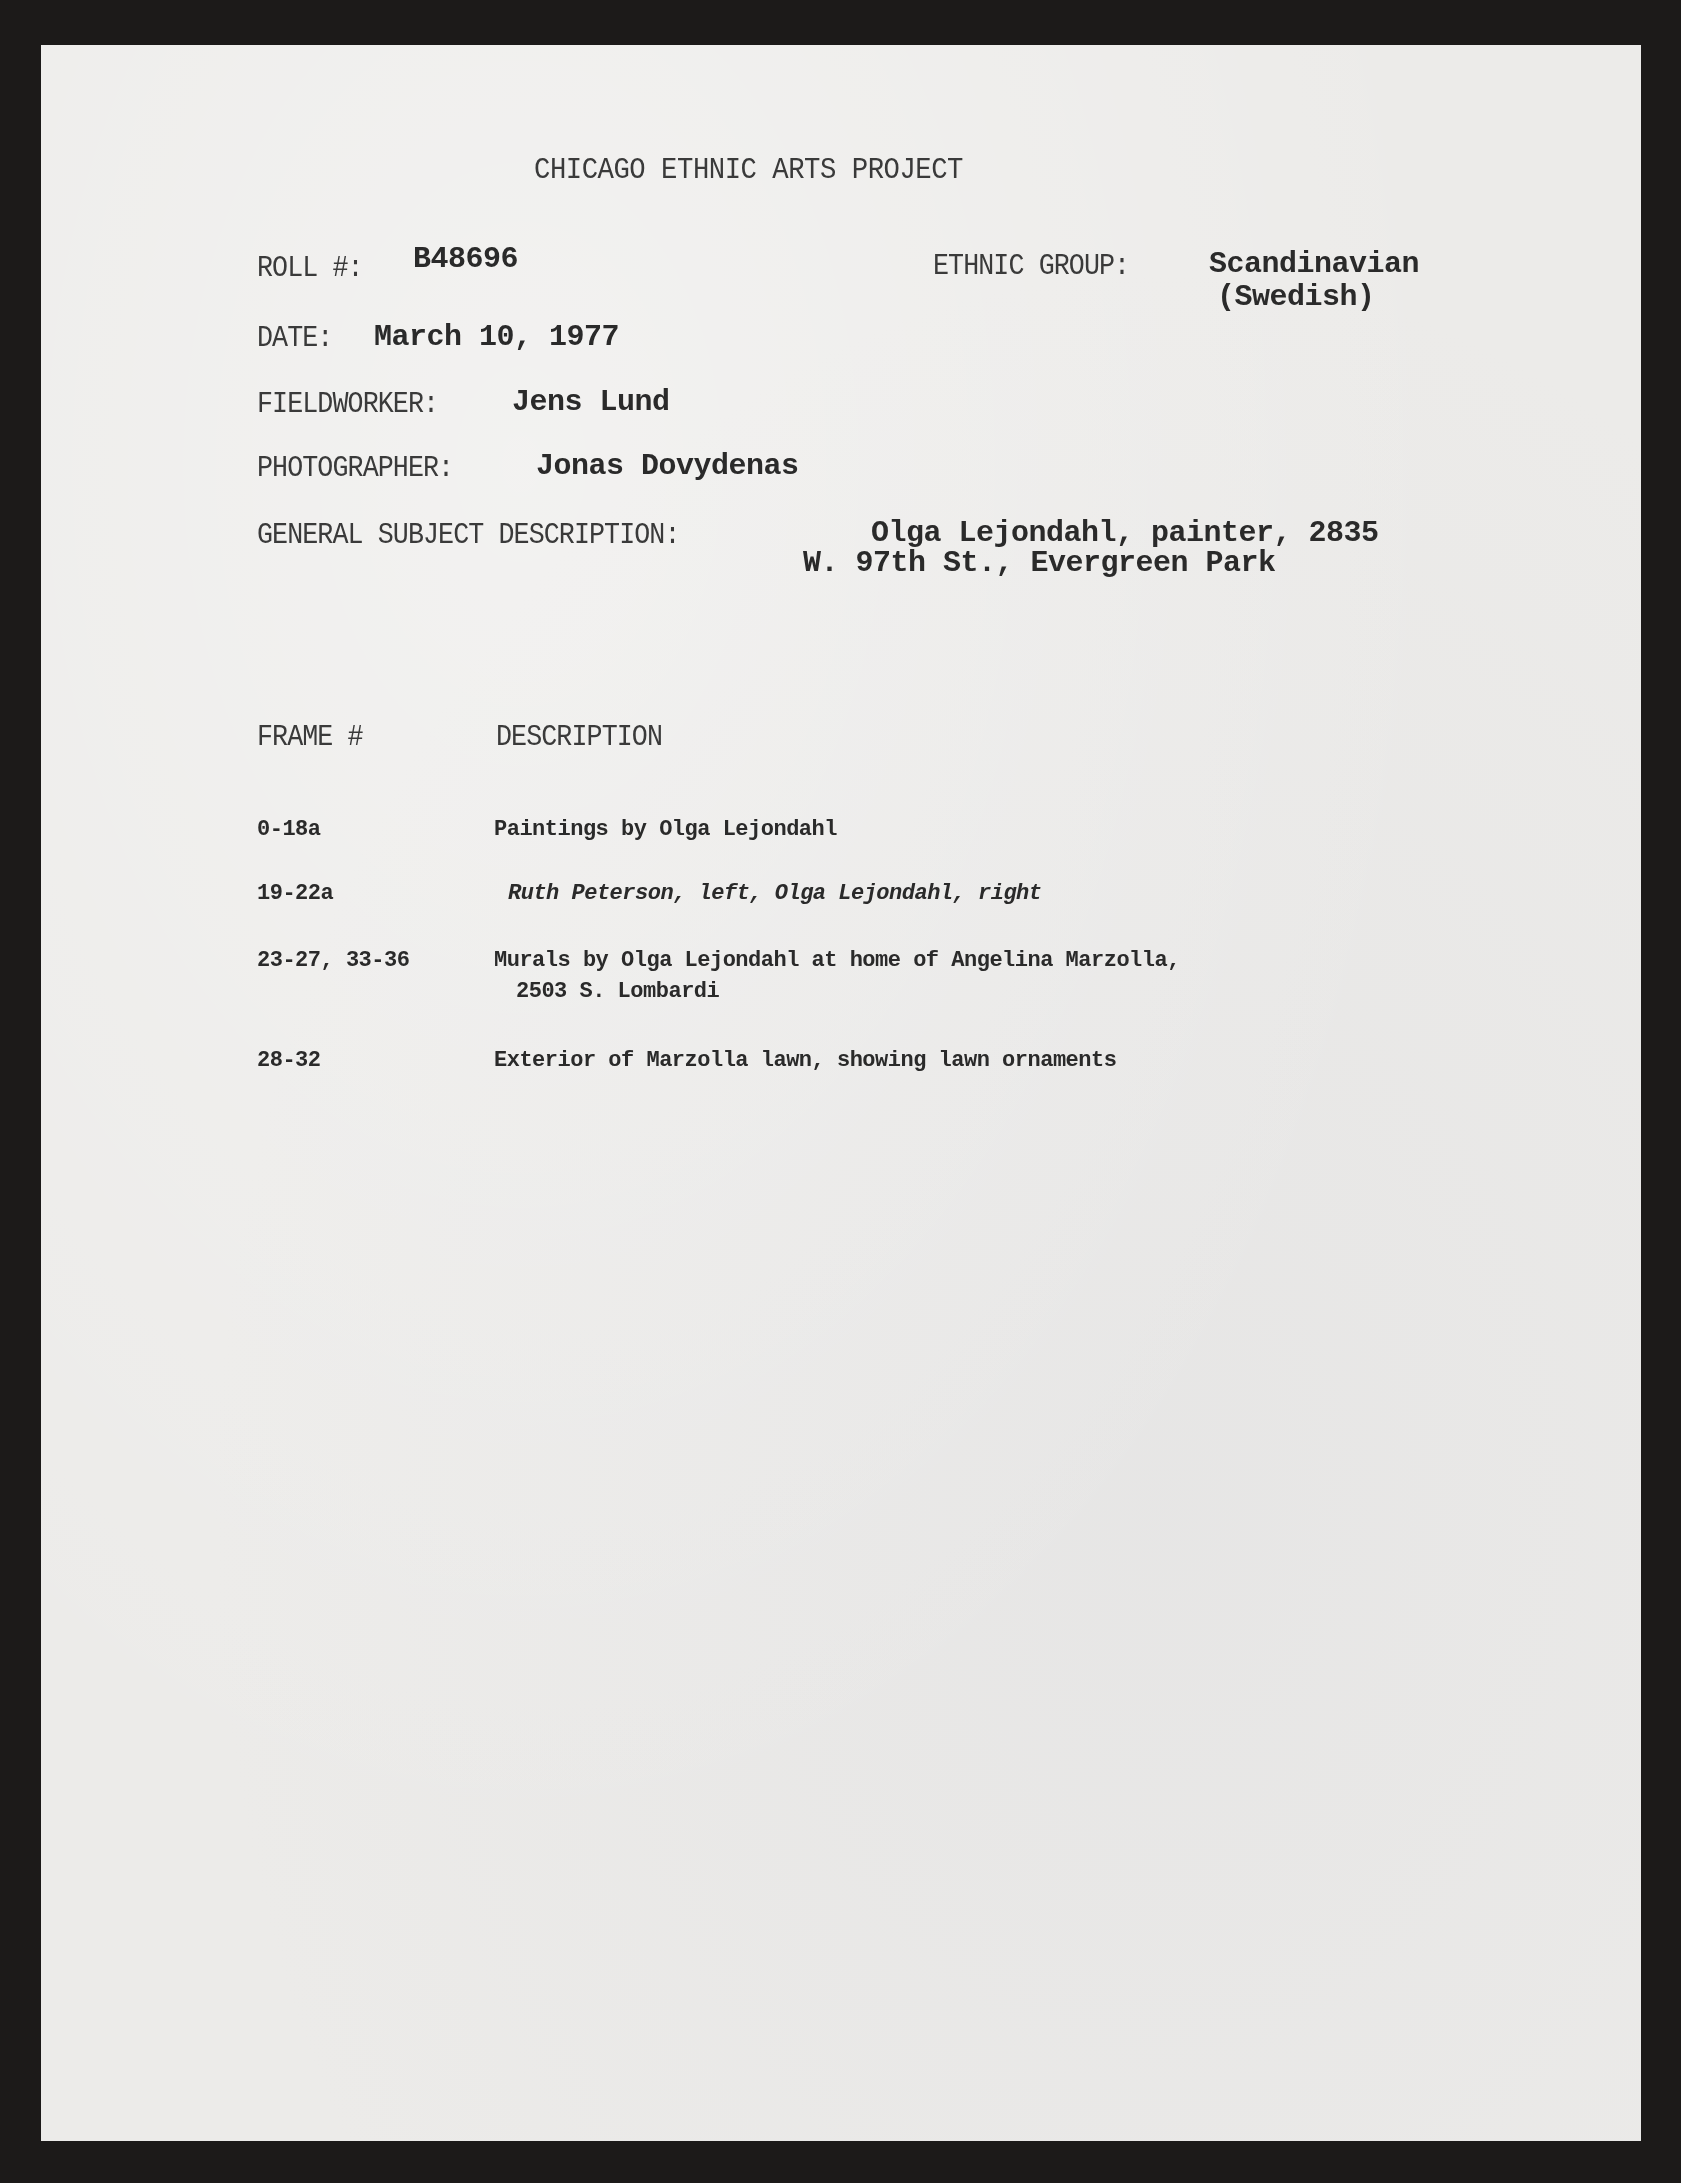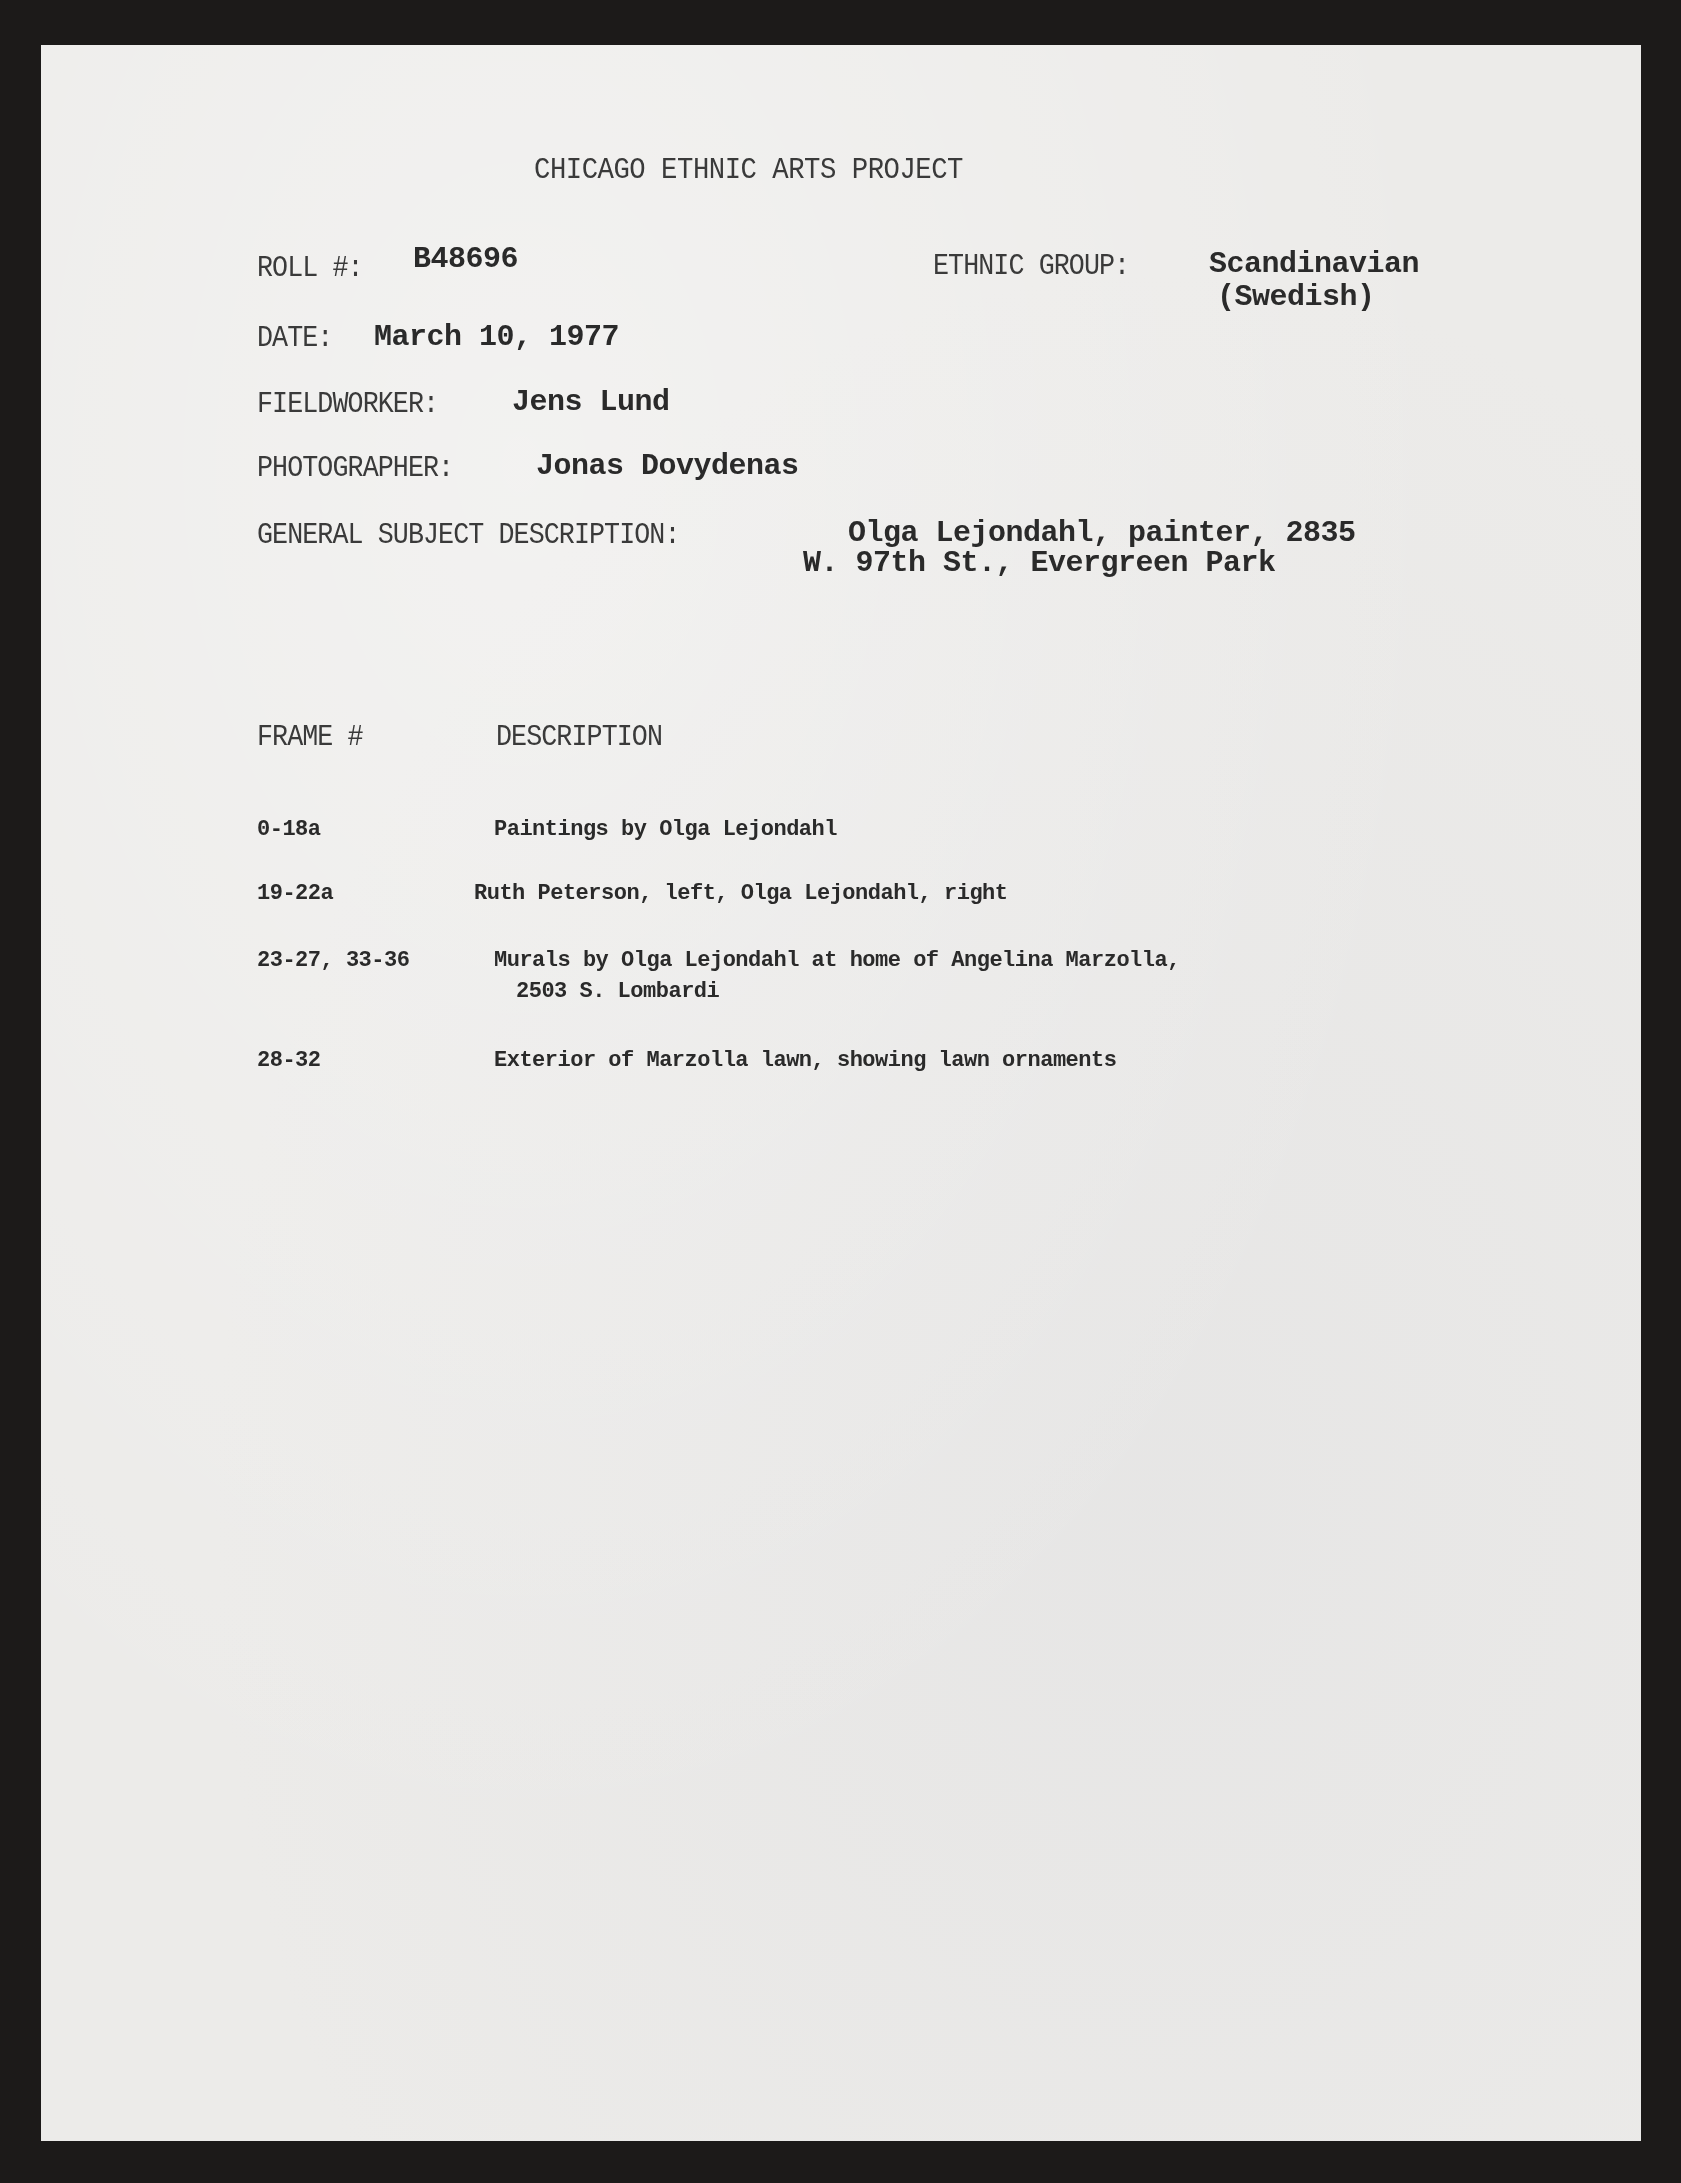--- a/index.html
+++ b/index.html
@@ -42,35 +42,35 @@
 <div class="t lbl" style="left:257px; top:324px;">DATE:</div>
 <div class="t val" style="left:374px; top:322px;">March 10, 1977</div>
 
 <div class="t lbl" style="left:257px; top:390px;">FIELDWORKER:</div>
 <div class="t val" style="left:512px; top:387px;">Jens Lund</div>
 
 <div class="t lbl" style="left:257px; top:454px;">PHOTOGRAPHER:</div>
 <div class="t val" style="left:536px; top:451px;">Jonas Dovydenas</div>
 
 <div class="t lbl" style="left:257px; top:521px;">GENERAL SUBJECT DESCRIPTION:</div>
-<div class="t val" style="left:848px; top:518px;">Olga Lejondahl, painter, 2835</div>
+<div class="t val" style="left:871px; top:518px;">Olga Lejondahl, painter, 2835</div>
 <div class="t val" style="left:803px; top:548px;">W. 97th St., Evergreen Park</div>
 
 <div>
   <div class="t lbl" style="left:257px; top:723px;">FRAME #</div>
   <div class="t lbl" style="left:496px; top:723px;">DESCRIPTION</div>
 
   <div>
     <div class="row" style="left:257px; top:819px;">0-18a</div>
     <div class="row" style="left:494px; top:819px;">Paintings by Olga Lejondahl</div>
   </div>
 
   <div>
     <div class="row" style="left:257px; top:883px;">19-22a</div>
-    <div class="row" style="left:474px; top:883px;">Ruth Peterson, left, Olga Lejondahl, right</div>
+    <div class="row" style="left:508px; top:883px;font-style:italic;">Ruth Peterson, left, Olga Lejondahl, right</div>
   </div>
 
   <div>
     <div class="row" style="left:257px; top:950px;">23-27, 33-36</div>
     <div class="row" style="left:494px; top:950px;">Murals by Olga Lejondahl at home of Angelina Marzolla,</div>
     <div class="row" style="left:516px; top:981px;">2503 S. Lombardi</div>
   </div>
 
   <div>
     <div class="row" style="left:257px; top:1050px;">28-32</div>

